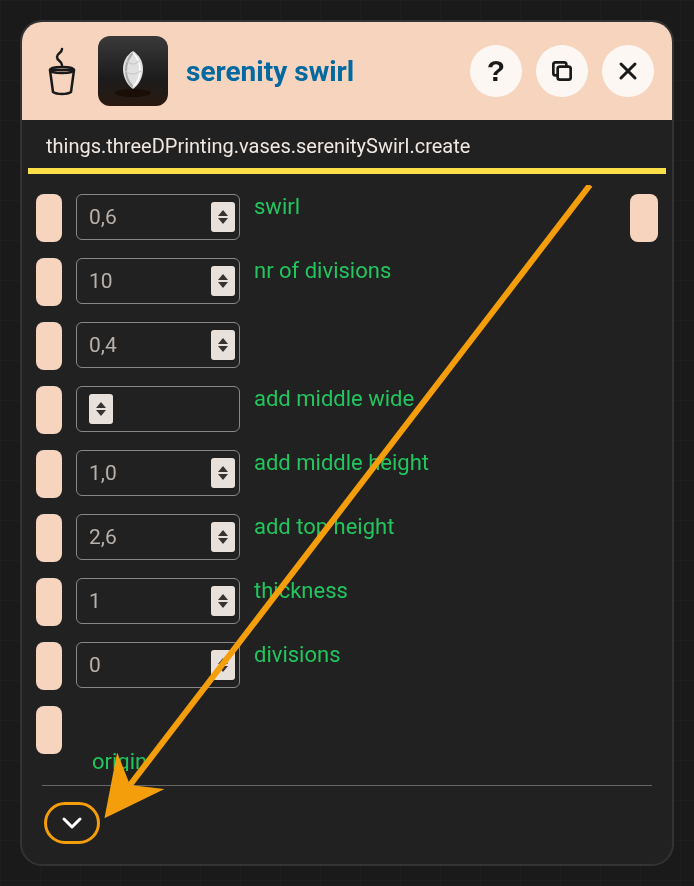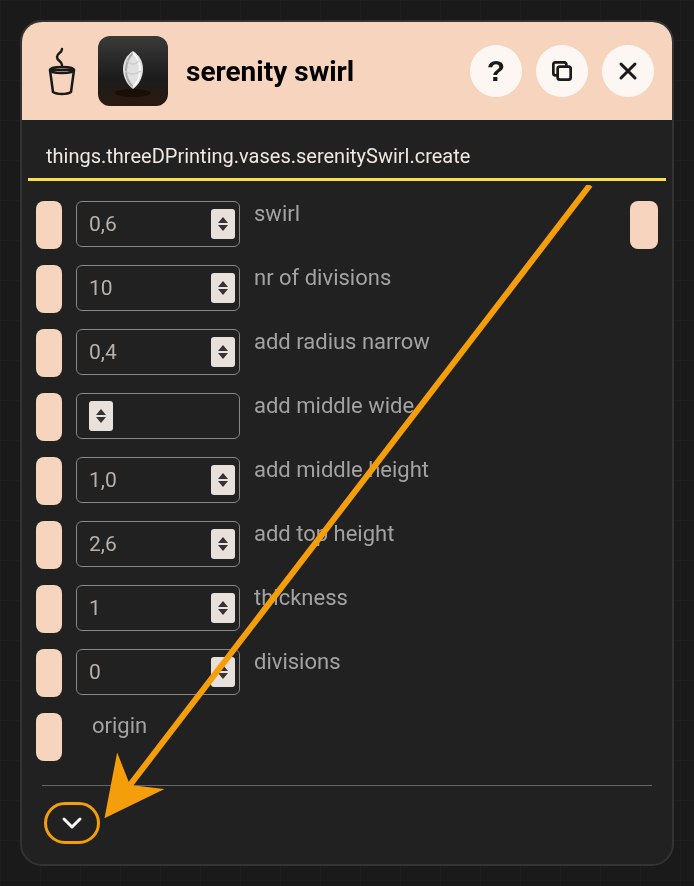--- a/index.html
+++ b/index.html
@@ -49,21 +49,21 @@
       background: linear-gradient(to bottom, #3a3a3a 0%, #1c1c1c 60%, #2a1a10 100%);
       border-radius: 12px;
       display: flex;
       align-items: center;
       justify-content: center;
       position: relative;
       overflow: hidden;
     }
     .title {
       flex: 1;
-      color: #000000;
+      color: #0369a1;
       font-size: 28px;
       font-weight: 700;
       padding-left: 4px;
     }
     .header-btn {
       width: 52px;
       height: 52px;
       border-radius: 50%;
       background: #fdf7f3;
       display: flex;
@@ -71,22 +71,22 @@
       justify-content: center;
       color: #1a1a1a;
       cursor: pointer;
       border: none;
     }
     .header-btn svg { stroke: #1a1a1a; }
     .header-btn.help-btn { font-size: 30px; font-weight: 700; }
     .breadcrumb {
       color: #f0e8e2;
       font-size: 20px;
-      padding: 24px 18px 10px 18px;
-      border-bottom: 3px solid #fde047;
+      padding: 14px 18px 10px 18px;
+      border-bottom: 6px solid #fde047;
       margin: 0 6px;
     }
     .params {
       flex: 1;
       padding: 20px 14px 0 14px;
       position: relative;
       overflow: hidden;
     }
     .param-row {
       display: flex;
@@ -129,21 +129,21 @@
       line-height: 0;
     }
     .stepper .tri {
       width: 0; height: 0;
       border-left: 5px solid transparent;
       border-right: 5px solid transparent;
     }
     .stepper .up { border-bottom: 6px solid #333; margin-bottom: 2px; }
     .stepper .down { border-top: 6px solid #333; }
     .param-label {
-      color: #a3a3a3;
+      color: #22c55e;
       font-size: 22px;
     }
     .side-pill {
       position: absolute;
       right: 14px;
       top: 20px;
       width: 28px;
       height: 48px;
       background: #f6d4be;
       border-radius: 8px;
@@ -249,21 +249,20 @@
 
     <div class="param-row">
       <div class="row-handle"></div>
       <div class="num-input">
         <span class="val">0,4</span>
         <div class="stepper">
             <div class="tri up"></div>
             <div class="tri down"></div>
           </div>
       </div>
-      <div class="param-label">add radius narrow</div>
     </div>
 
     <div class="param-row">
       <div class="row-handle"></div>
       <div class="num-input">
         <div class="stepper">
             <div class="tri up"></div>
             <div class="tri down"></div>
           </div>
       </div>
@@ -313,21 +312,21 @@
         <div class="stepper">
             <div class="tri up"></div>
             <div class="tri down"></div>
           </div>
       </div>
       <div class="param-label">divisions</div>
     </div>
 
     <div class="param-row">
       <div class="row-handle"></div>
-      <div class="param-label" style="padding-left:16px;">origin</div>
+      <div class="param-label" style="padding-left:16px;margin-top:43px;">origin</div>
     </div>
 
   </div>
 
   <div class="footer-divider"></div>
   <div class="expand-row">
     <button class="expand-btn">
       <svg width="22" height="14" viewBox="0 0 22 14" fill="none" stroke="#fff" stroke-width="3" stroke-linecap="round" stroke-linejoin="round">
         <polyline points="3,3 11,11 19,3"></polyline>
       </svg>

